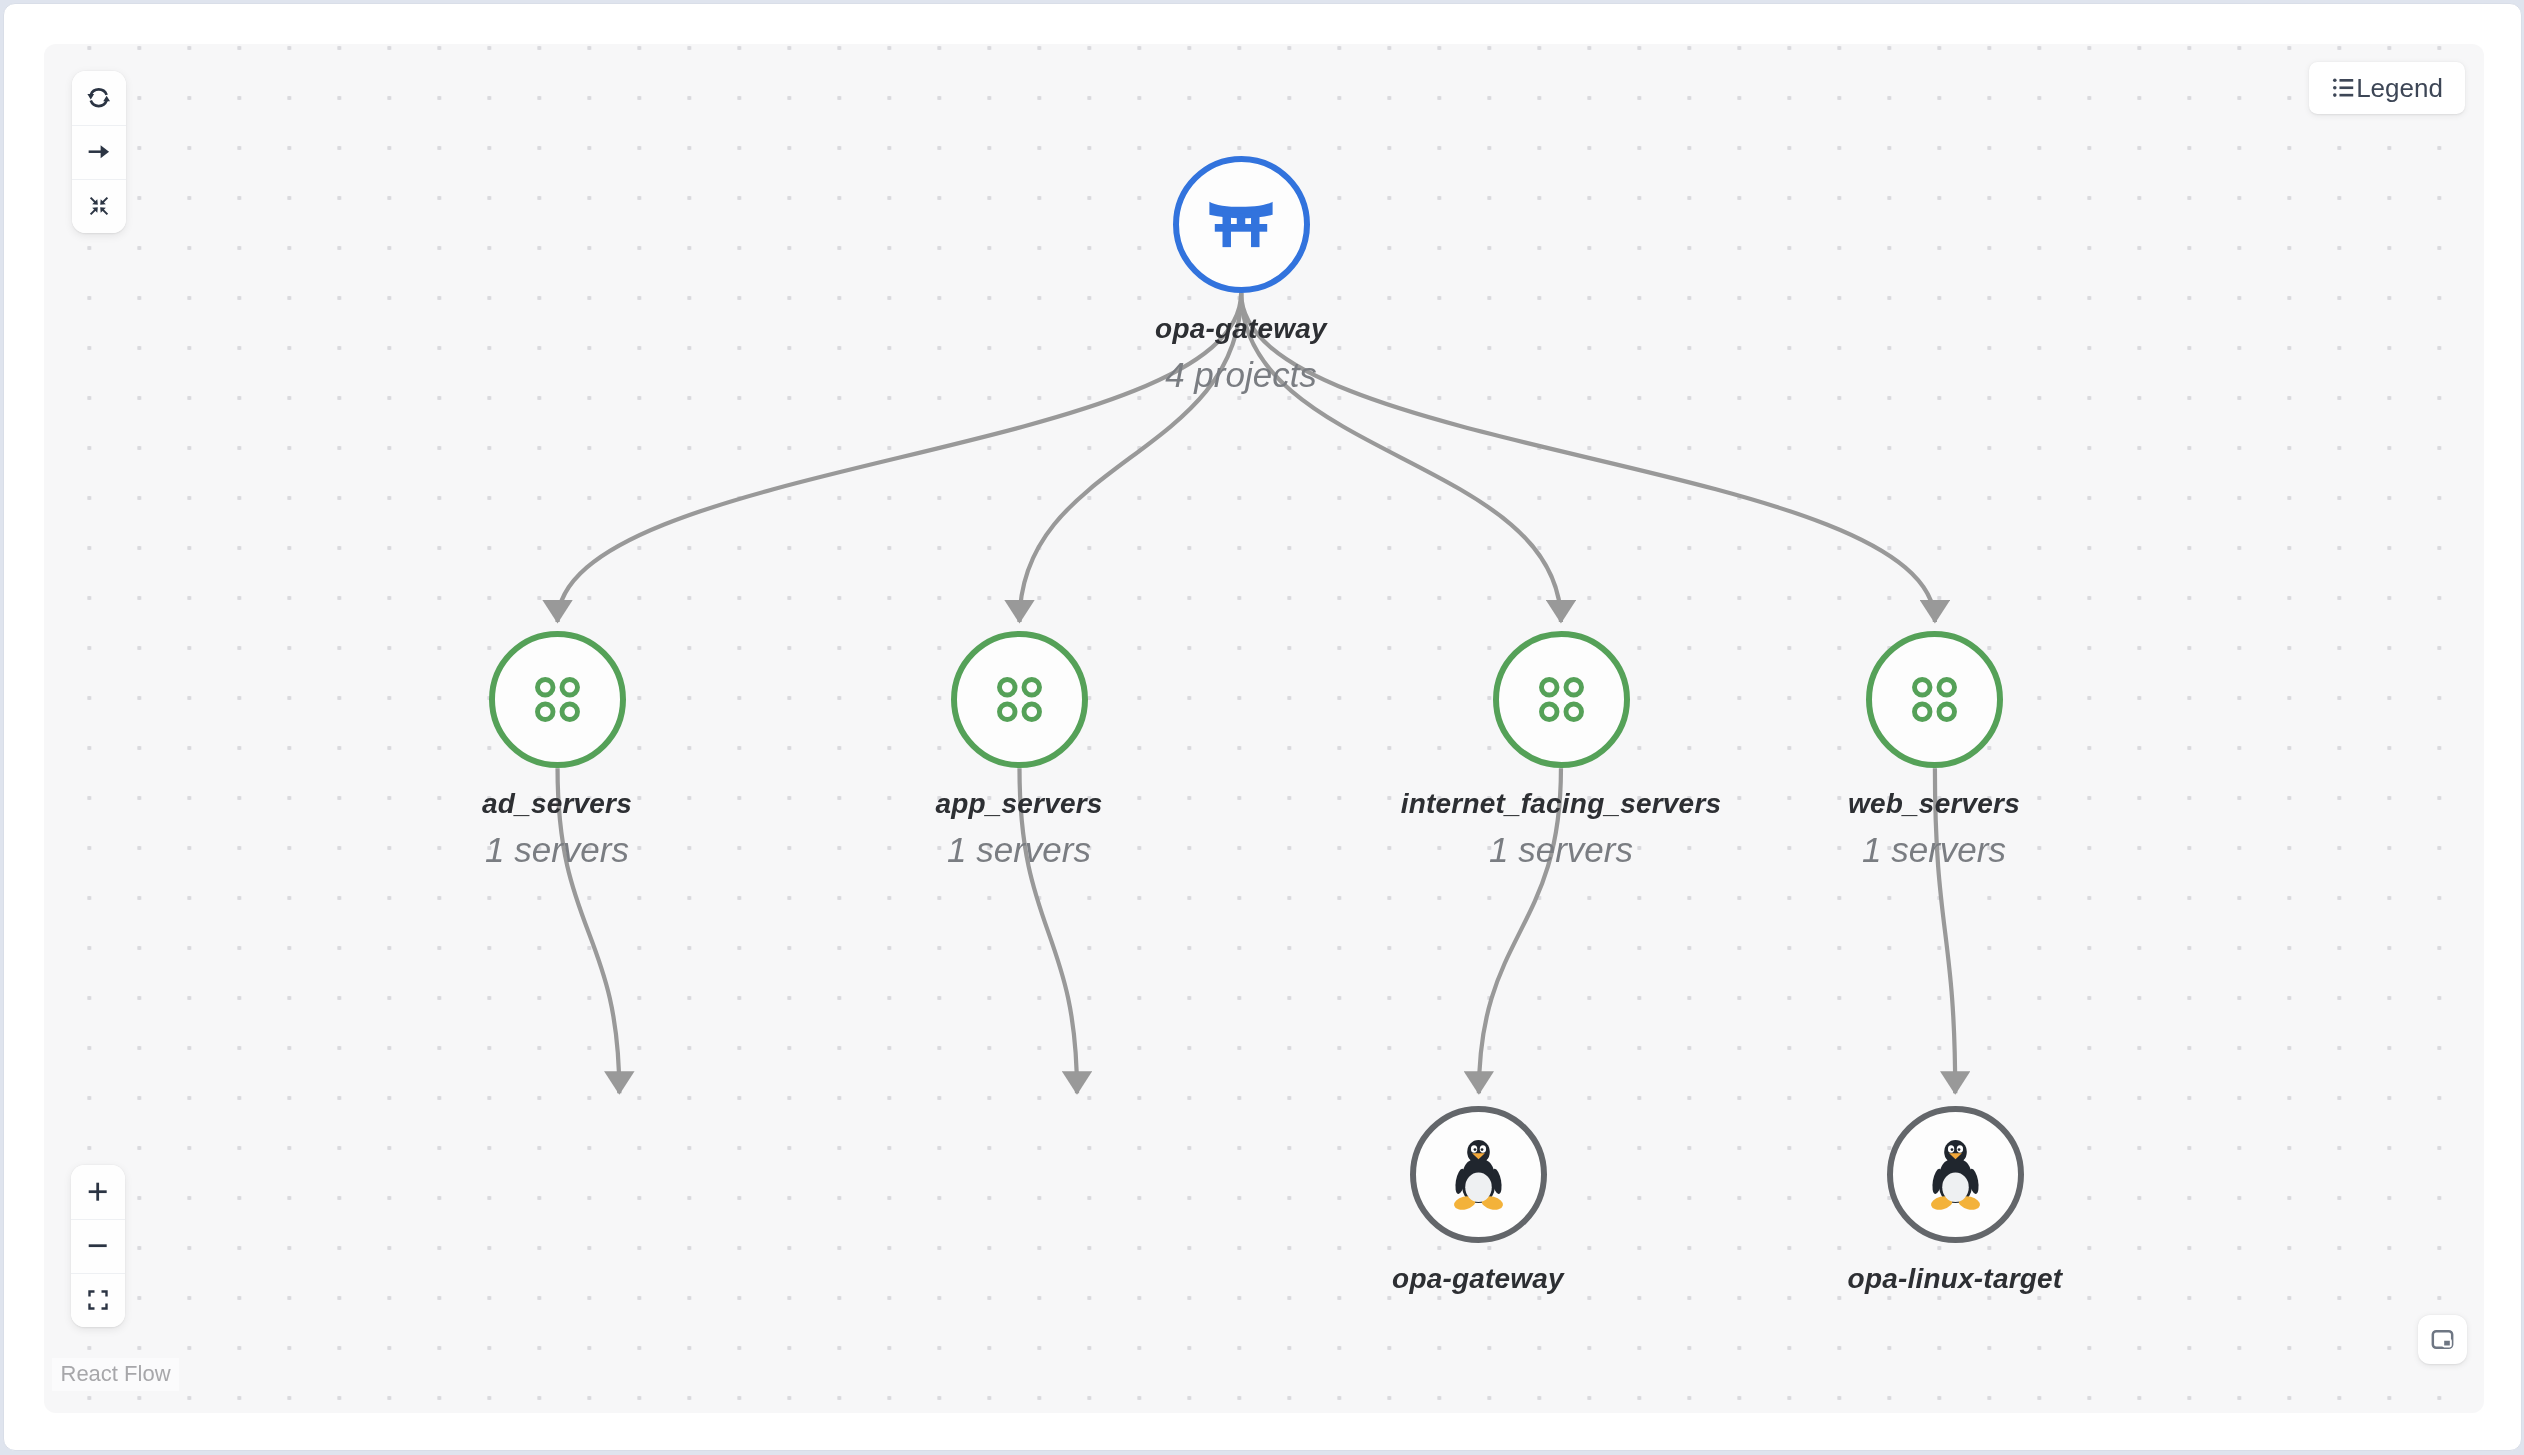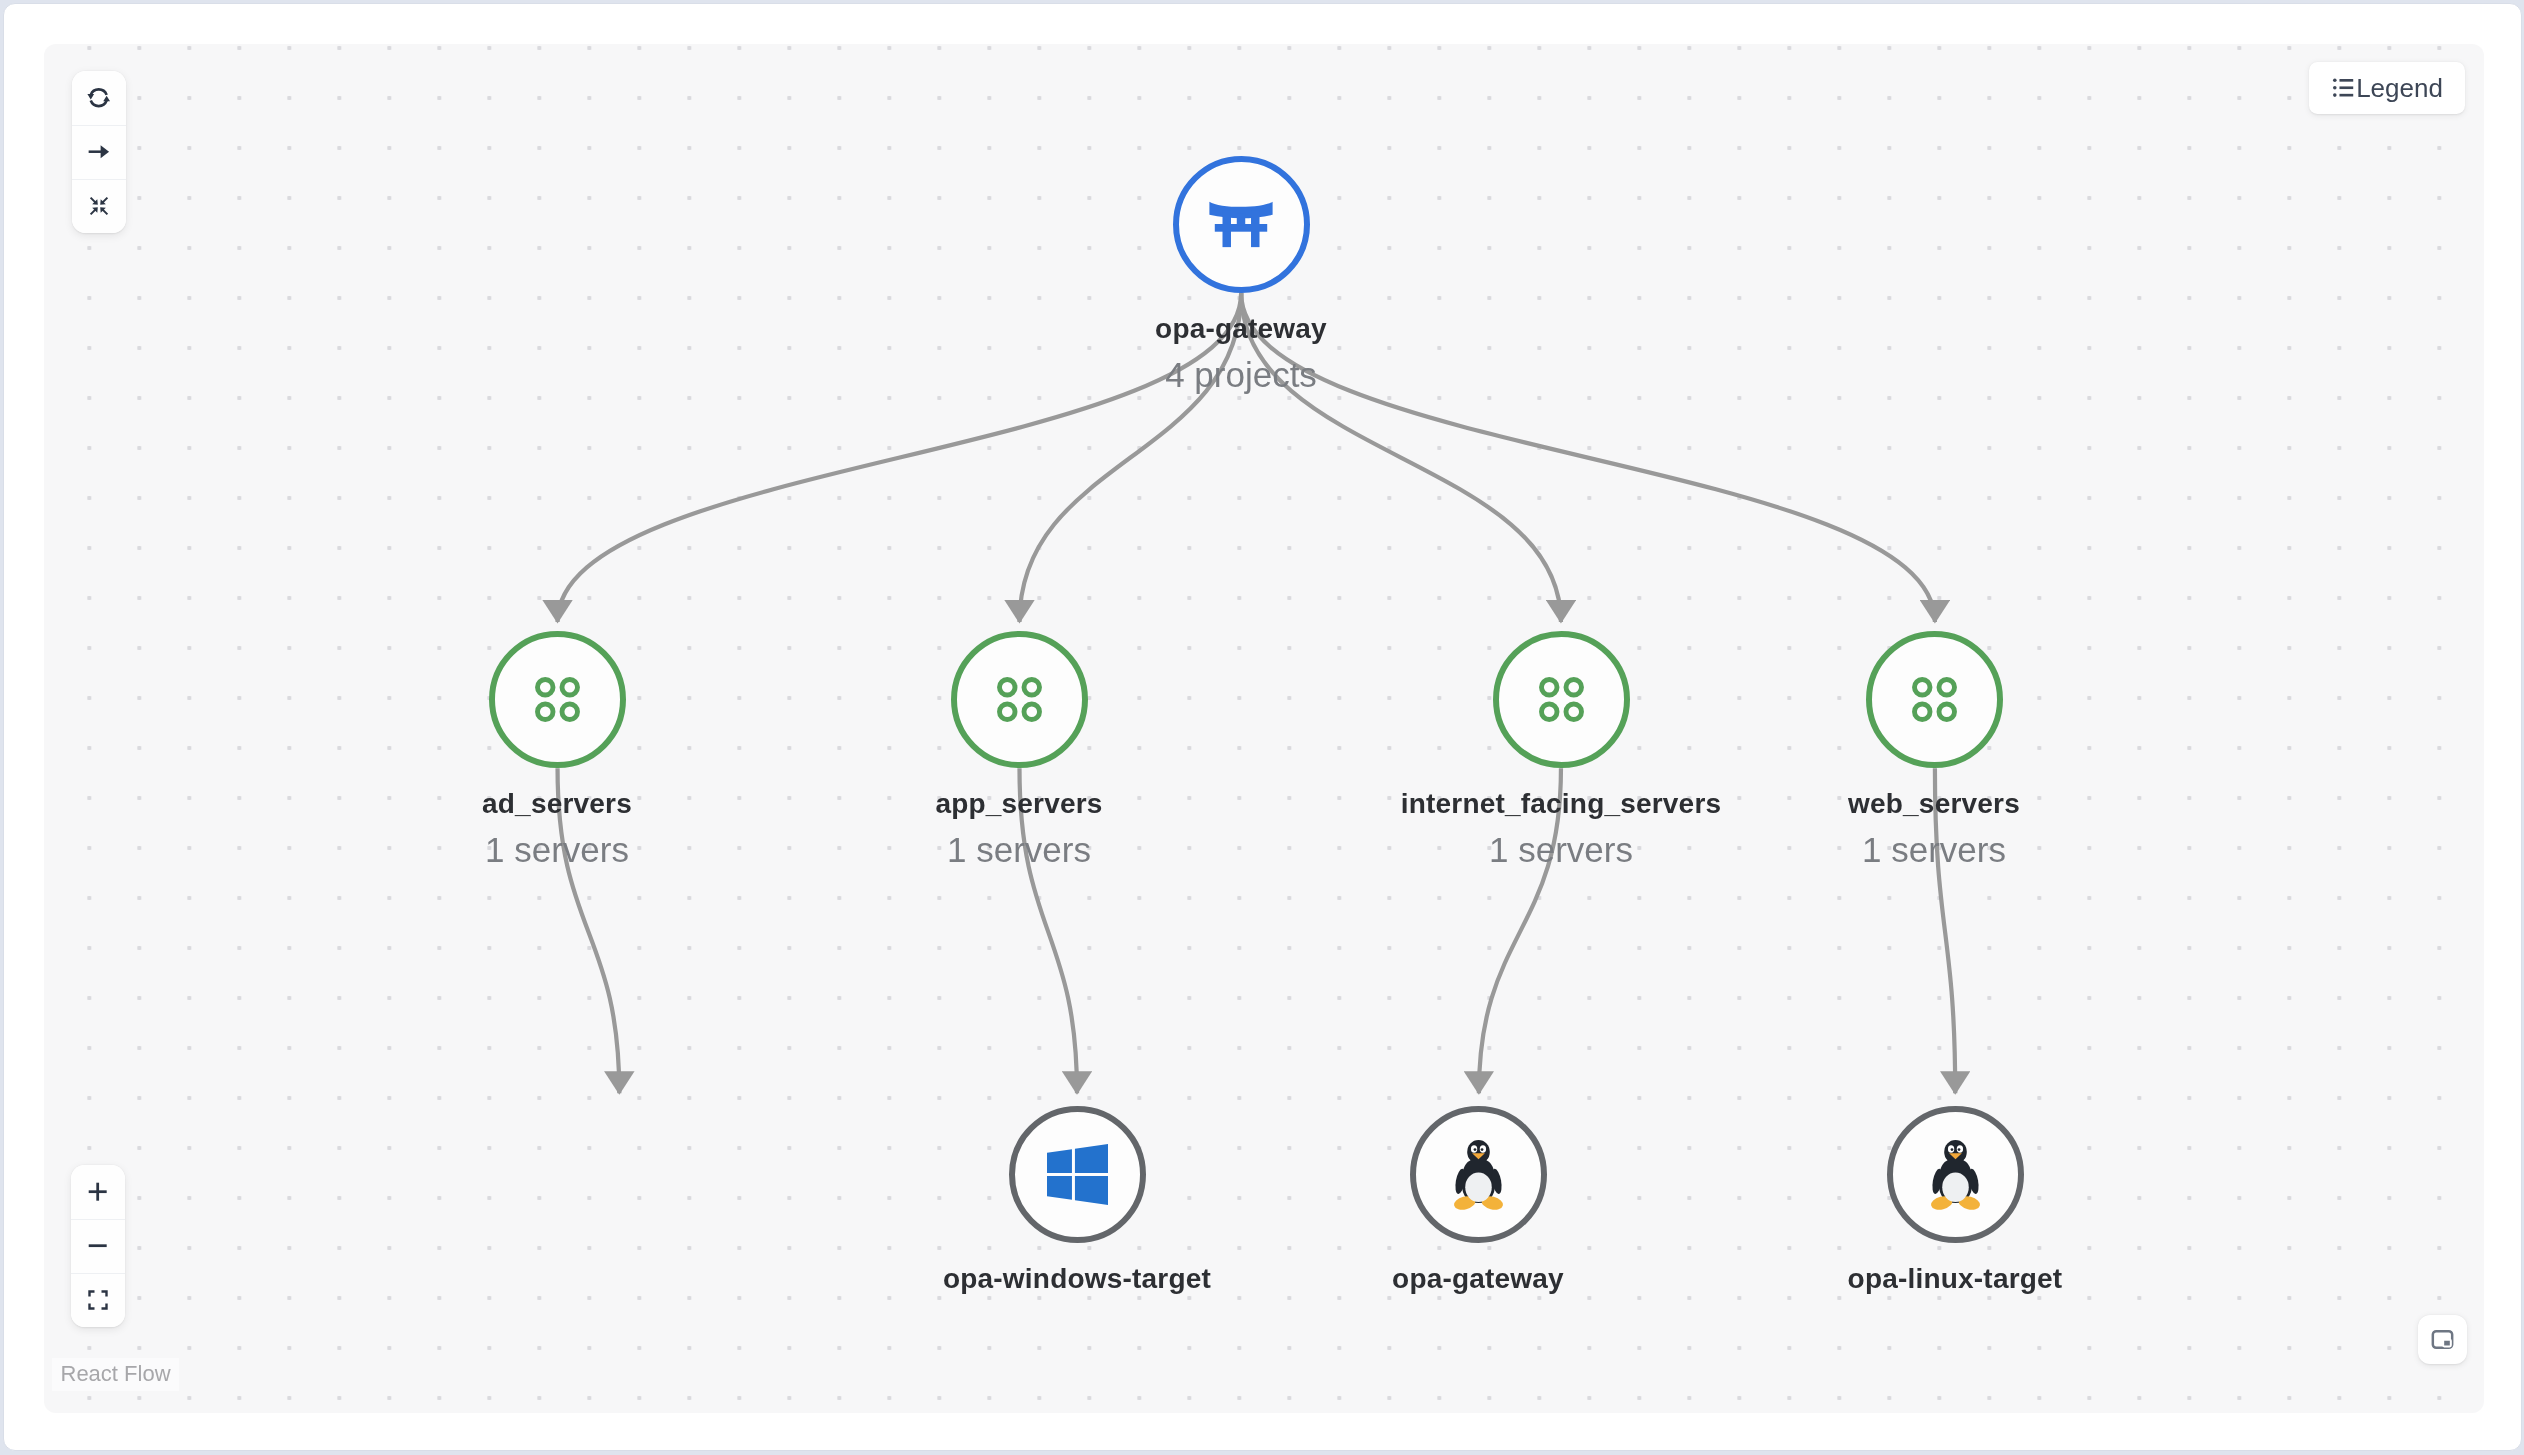--- a/index.html
+++ b/index.html
@@ -5,21 +5,21 @@
   html,body{margin:0;padding:0;width:2525px;height:1455px;overflow:hidden;
     font-family:"Liberation Sans","DejaVu Sans",sans-serif;background:#dfe4ee;}
   .app-card{position:absolute;left:2.5px;top:2.5px;right:2.5px;bottom:4.2px;background:#ffffff;
     border:0.8px solid #d9dee8;border-radius:12px;}
   .flow-panel{position:absolute;left:40px;top:40px;width:2440px;height:1369px;
     background-color:#f7f7f8;border-radius:12px;overflow:hidden;
     background-image:radial-gradient(circle,#dadade 2px,transparent 2.5px);
     background-size:50px 50px;background-position:20.3px 29px;}
   svg.edges{position:absolute;left:0;top:0;}
   .edge{stroke:#999999;stroke-width:5;fill:none;}
-  .node{position:absolute;width:389px;text-align:center;}
+  .node{position:absolute;width:389px;text-align:center;font-style:italic;}
   .circle{width:137px;height:137px;margin:0 auto;border-radius:50%;background:#fdfdfd;
     box-sizing:border-box;display:flex;align-items:center;justify-content:center;}
   .circle.blue{border:6px solid #3273dd;}
   .circle.green{border:6px solid #55a158;}
   .circle.gray{border:6px solid #63666a;}
   .nlabel{margin-top:20.3px;font-size:28px;font-weight:700;color:#2d2f33;letter-spacing:0.2px;}
   .nsub{margin-top:10.2px;font-size:35px;color:#7a7d82;}
   .ctl-group{position:absolute;display:flex;flex-direction:column;background:#ffffff;
     border-radius:13.5px;box-shadow:0 0.8px 1.7px rgba(0,0,0,.07),0 2.5px 8.5px rgba(0,0,0,.08);overflow:hidden;}
   .ctl-btn{width:54px;height:54px;border:none;background:#fefefe;display:flex;
@@ -127,33 +127,20 @@
             <circle cx="15" cy="45" r="9.5"></circle>
               <circle cx="45" cy="45" r="9.5"></circle>
           </g>
         </svg>
       </div>
       <div class="nlabel">web_servers</div>
       <div class="nsub">1 servers</div>
     </div>
 
 
-    <div class="node" style="left:839px;top:1062px;">
-      <div class="circle gray">
-        <svg width="61" height="61" viewBox="0 0 88 88">
-          <g fill="#2372cd">
-            <polygon points="0,12.5 36,7.5 36,41.8 0,41.8"></polygon>
-            <polygon points="40.3,6.9 88,0 88,41.8 40.3,41.8"></polygon>
-            <polygon points="0,46.2 36,46.2 36,80.5 0,75.5"></polygon>
-            <polygon points="40.3,46.2 88,46.2 88,88 40.3,81.1"></polygon>
-          </g>
-        </svg>
-      </div>
-      <div class="nlabel">opa-windows-target</div>
-    </div>
 
     <div class="node" style="left:1240px;top:1062px;">
       <div class="circle gray">
         <svg width="59" height="73" viewBox="0 0 60 74">
           <ellipse cx="30" cy="14" rx="11.5" ry="12" fill="#20262e"></ellipse>
           <path d="M13,46 C13,28 18,21 30,21 C42,21 47,28 47,46 C47,60 40,66 30,66 C20,66 13,60 13,46 Z" fill="#20262e"></path>
           <ellipse cx="11.5" cy="44" rx="4.5" ry="13" fill="#20262e" transform="rotate(10 11.5 44)"></ellipse>
           <ellipse cx="48.5" cy="44" rx="4.5" ry="13" fill="#20262e" transform="rotate(-10 48.5 44)"></ellipse>
           <ellipse cx="16" cy="66" rx="11" ry="6.5" fill="#f3b23a" transform="rotate(-14 16 66)"></ellipse>
           <ellipse cx="44" cy="66" rx="11" ry="6.5" fill="#f3b23a" transform="rotate(14 44 66)"></ellipse>

